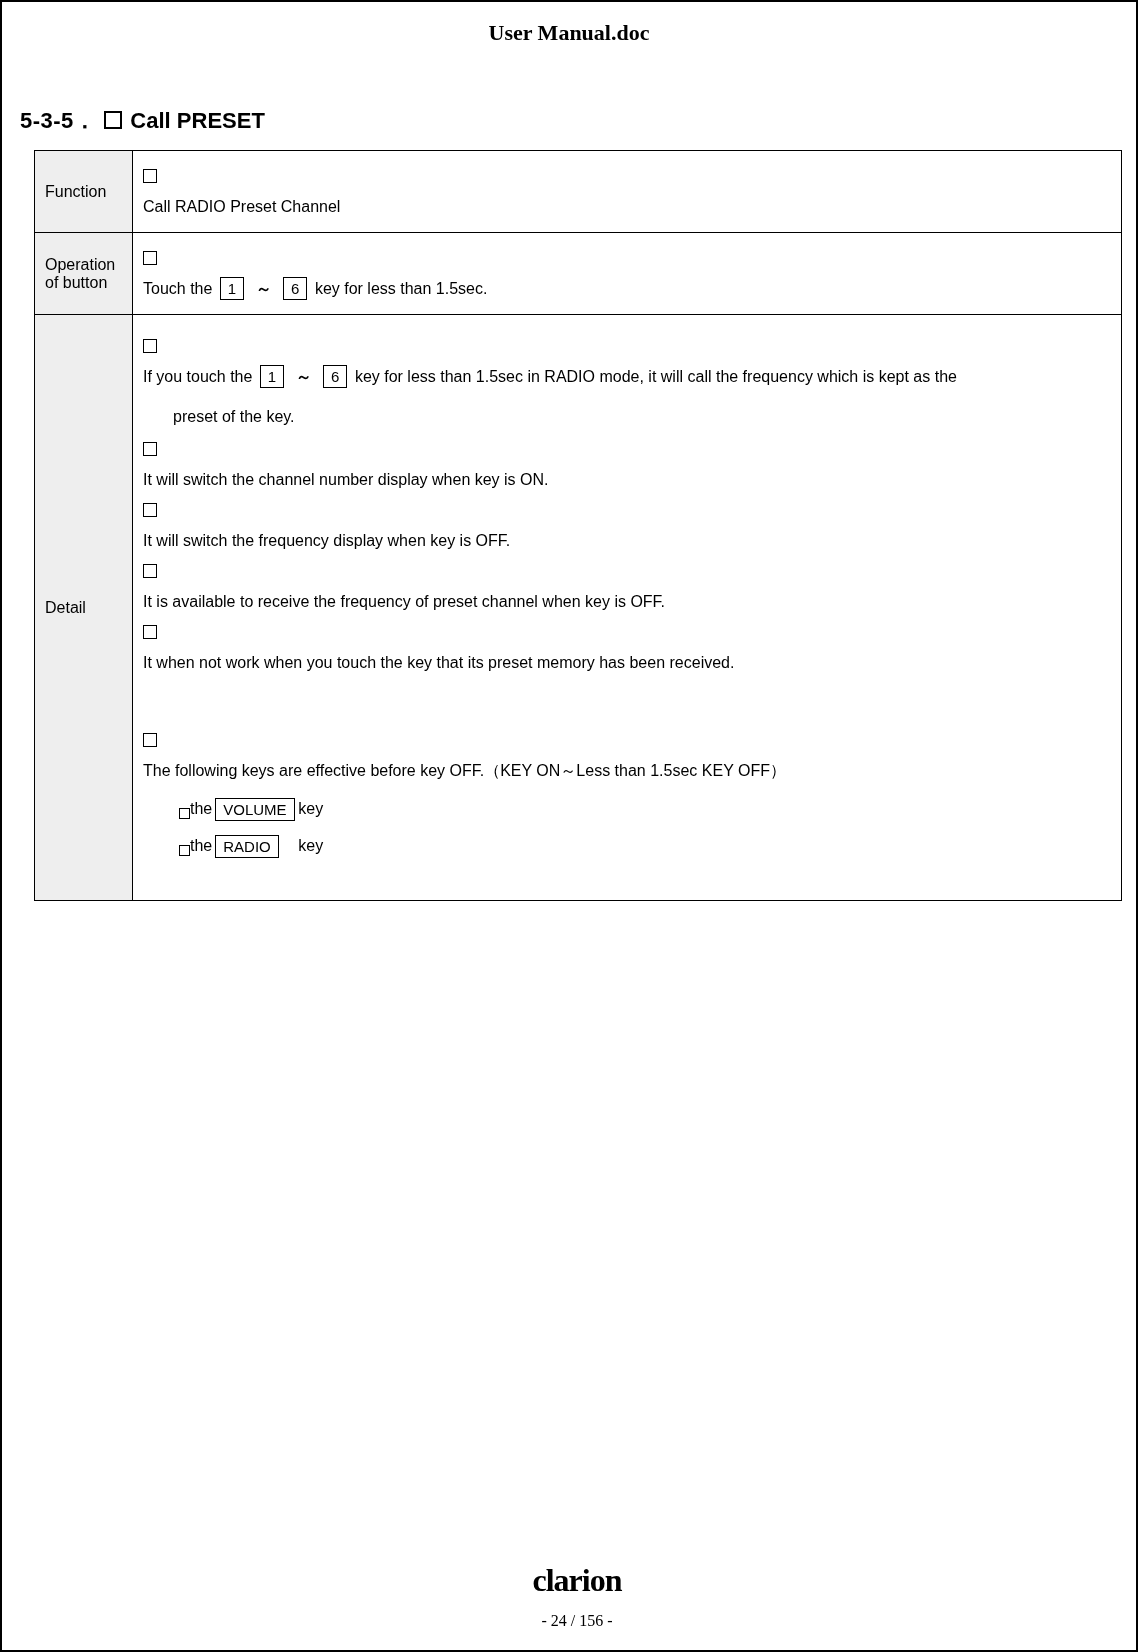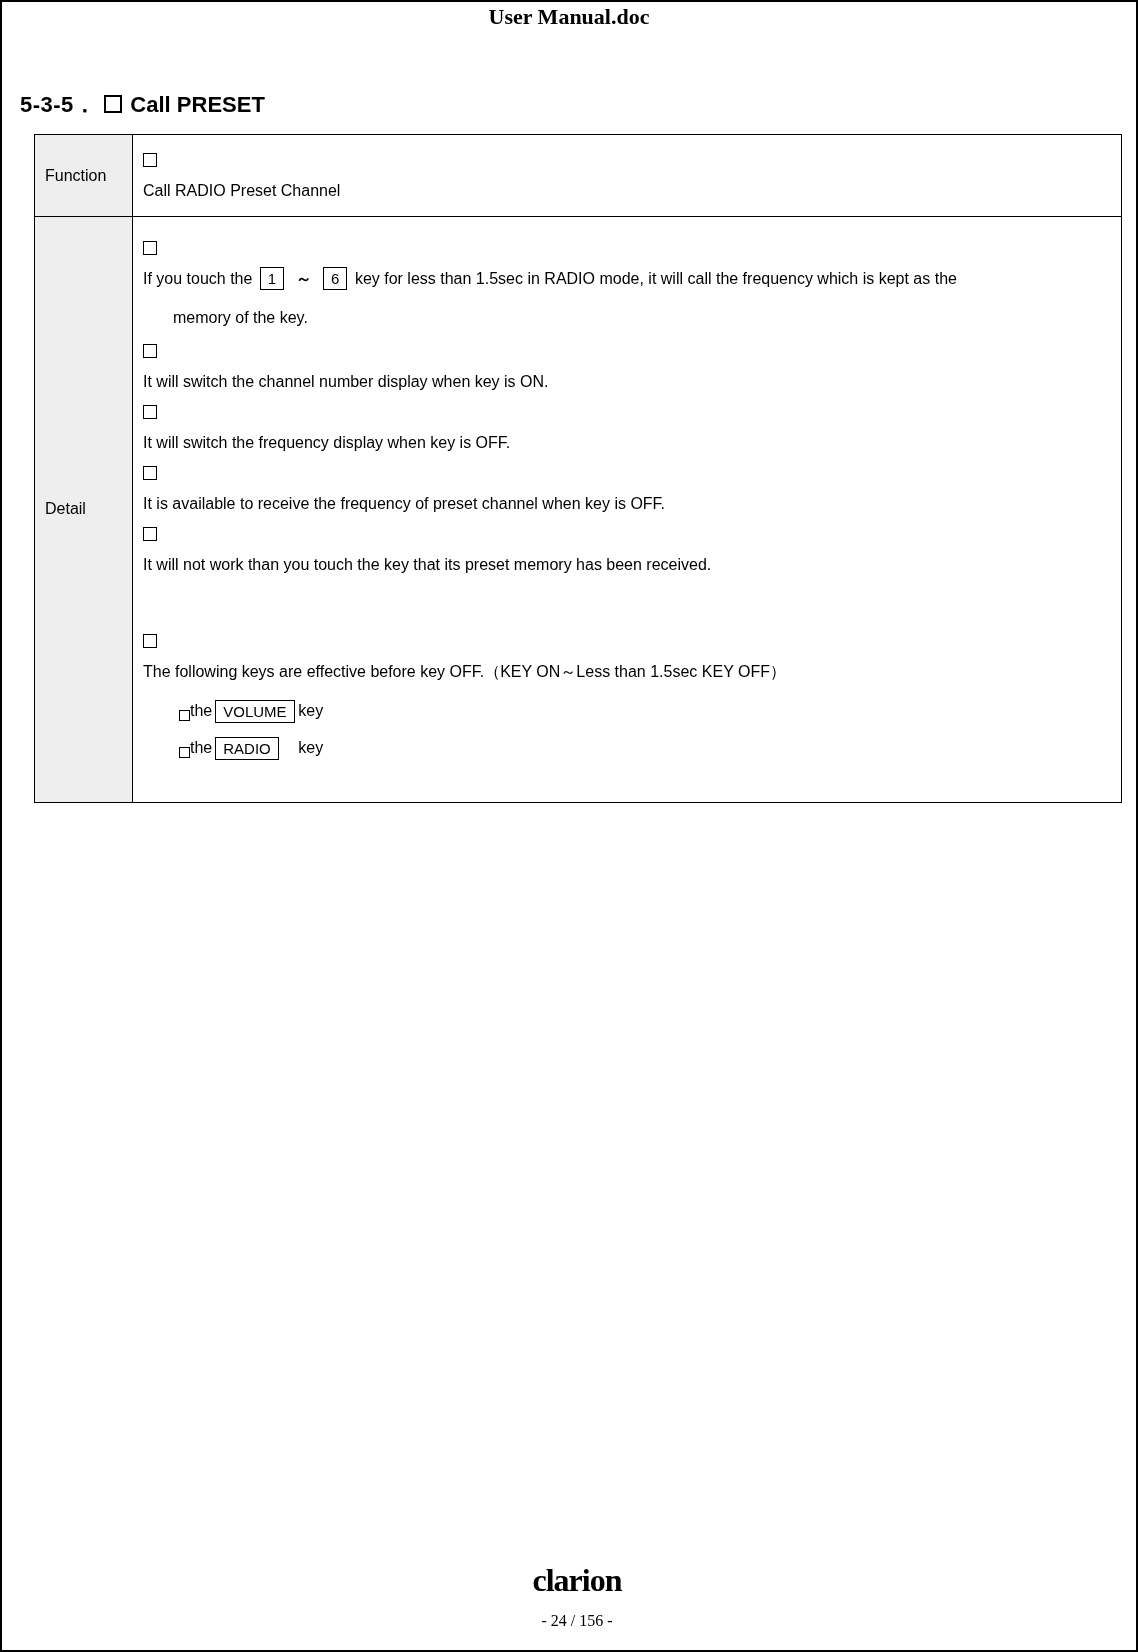--- a/index.html
+++ b/index.html
@@ -7,21 +7,21 @@
       font-family: "Arial", "Helvetica", sans-serif;
       font-size: 16px;
       background: #fff;
       color: #000;
     }
     .page {
       width: 1138px;
       height: 1652px;
       border: 2px solid #000;
       position: relative;
-      padding: 2px 14px 0 14px;
+      padding: 18px 14px 0 14px;
     }
     .doc-title {
       text-align: center;
       font-weight: bold;
       font-size: 22px;
       font-family: "Times New Roman", serif;
       margin-bottom: 60px;
     }
     .section-heading {
       font-weight: bold;
@@ -168,50 +168,65 @@
         <tr>
       <th>Function</th>
       <td>
         <div class="bullet-line">
           <span class="bullet-box"></span>
           <span>Call RADIO Preset Channel</span>
         </div>
       </td>
     </tr>
     <tr>
+      <th>Operation of button</th>
+      <td>
+        <div class="bullet-line">
+          <span class="bullet-box"></span>
+          <span>
+            <span>Touch the</span>
+            <span class="keycap">1</span>
+            <span class="tilde">～</span>
+            <span class="keycap">6</span>
+            <span>key for less than 1.5sec.</span>
+          </span>
+        </div>
+      </td>
+    </tr>
+    <tr>
       <th class="detail-label">Detail</th>
       <td class="detail-cell">
 
         <div class="bullet-line">
           <span class="bullet-box"></span>
           <span>
             <span>If you touch the</span>
             <span class="keycap">1</span>
             <span class="tilde">～</span>
             <span class="keycap">6</span>
             <span>key for less than 1.5sec in RADIO mode, it will call the frequency which is kept as the</span>
           </span>
         </div>
-        <div class="indent-continuation">memory of the key.</div>
+        <div class="indent-continuation">preset of the key.</div>
 
         <div class="bullet-line">
           <span class="bullet-box"></span>
           <span>It will switch the channel number display when key is ON.</span>
         </div>
         <div class="bullet-line">
           <span class="bullet-box"></span>
           <span>It will switch the frequency display when key is OFF.</span>
         </div>
         <div class="bullet-line">
           <span class="bullet-box"></span>
           <span>It is available to receive the frequency of preset channel when key is OFF.</span>
         </div>
         <div class="bullet-line">
           <span class="bullet-box"></span>
-          <span>It will not work than you touch the key that its preset memory has been received.</span>
+          <span>It when not work when you touch the key that its preset memory has been received.</span>
         </div>
 
         <div class="gap-block"></div>
 
         <div class="bullet-line">
           <span class="bullet-box"></span>
           <span>The following keys are effective before key OFF.（KEY ON～Less than 1.5sec KEY OFF）</span>
         </div>
 
         <div class="sub-bullet-group">

